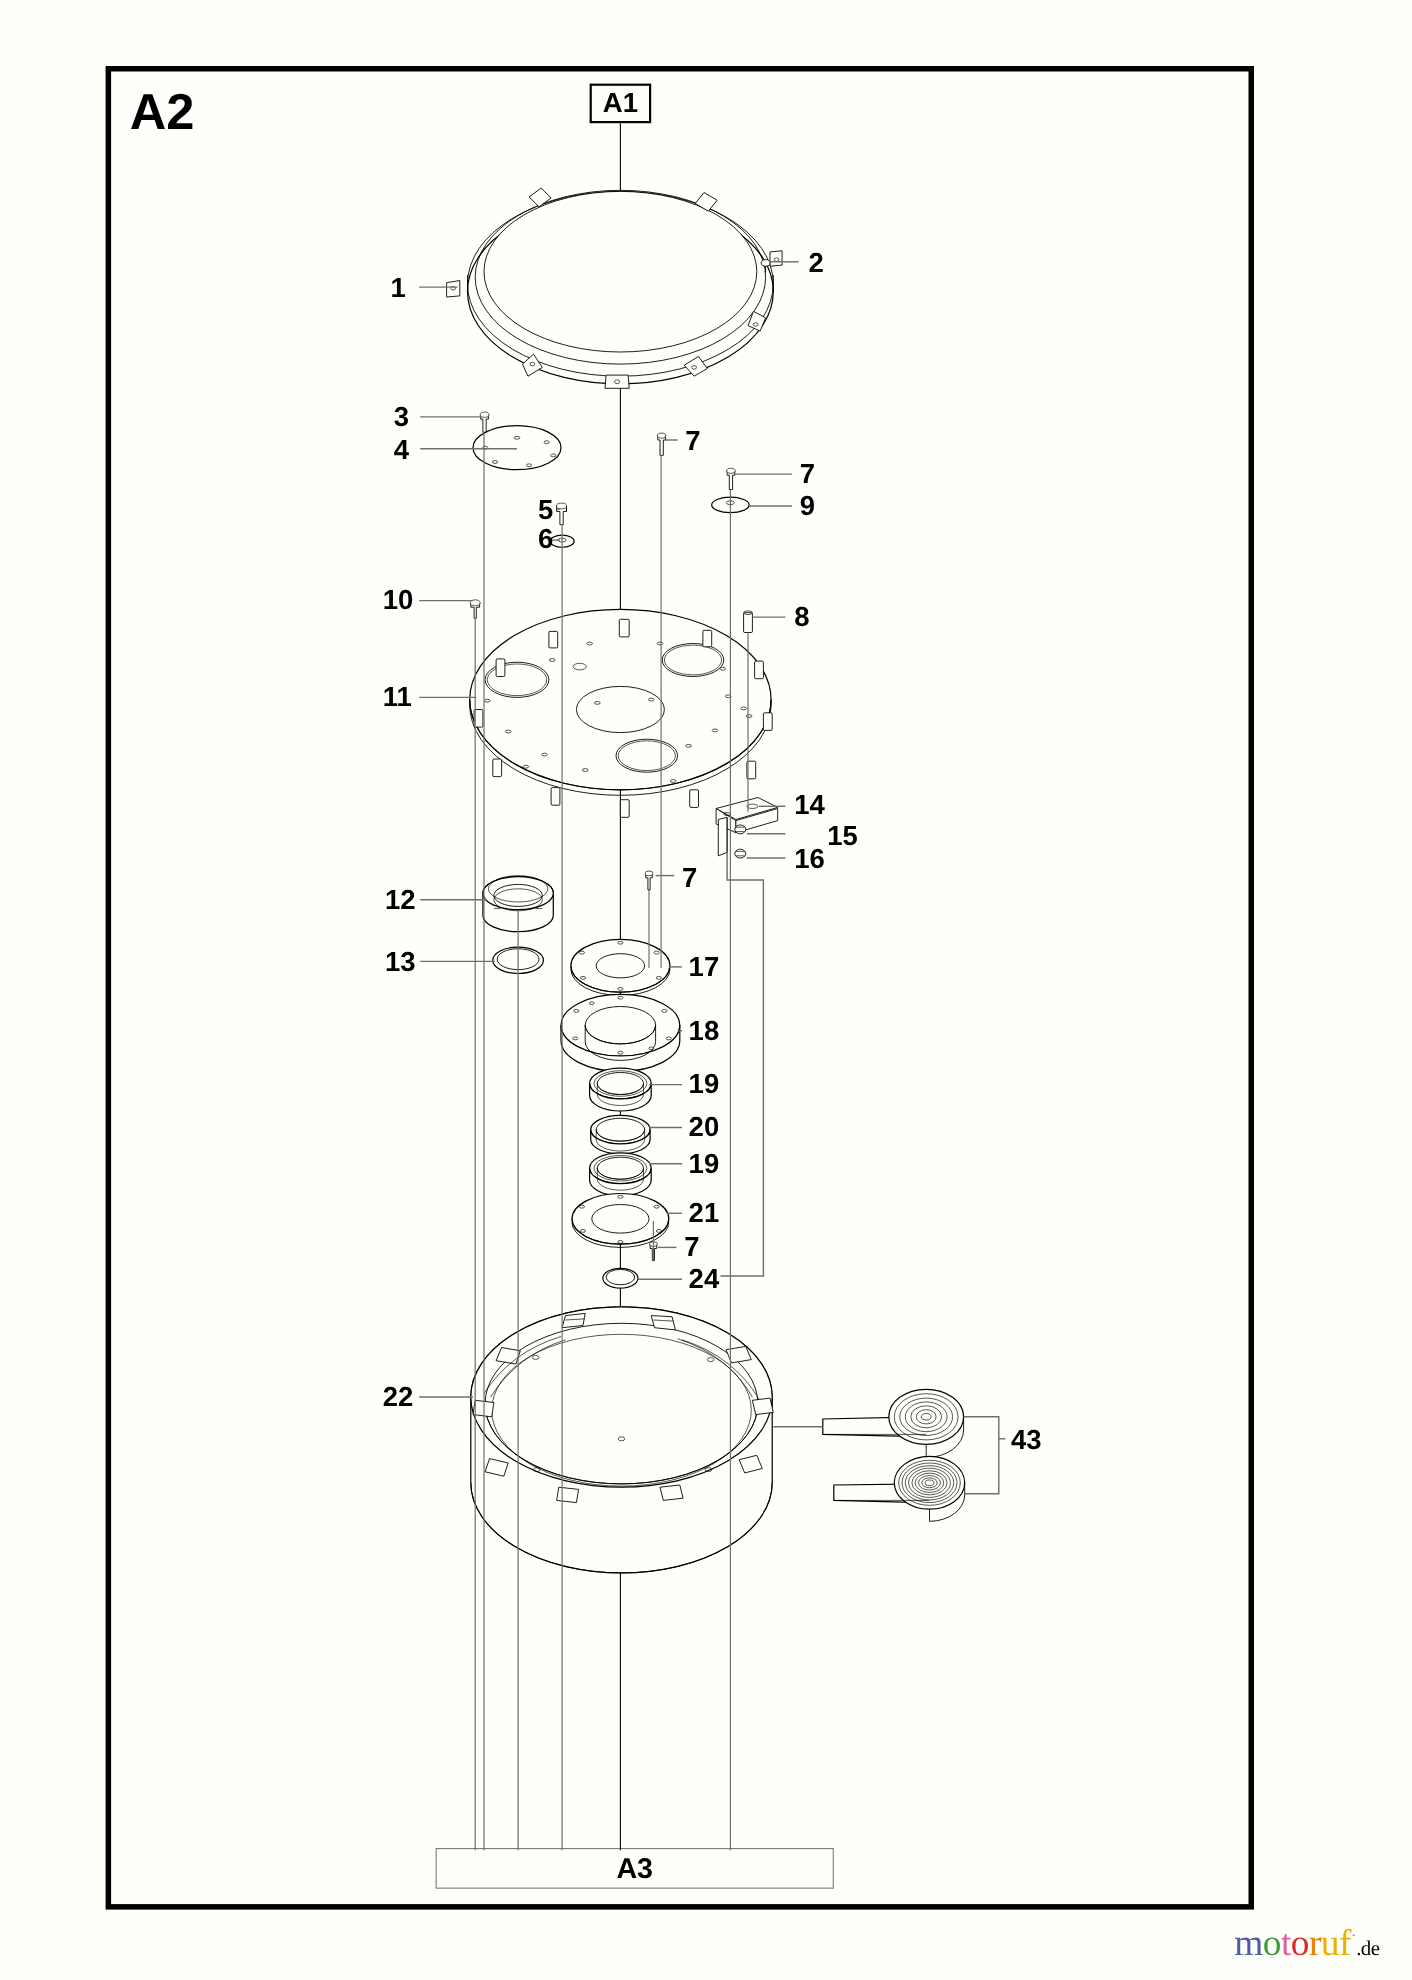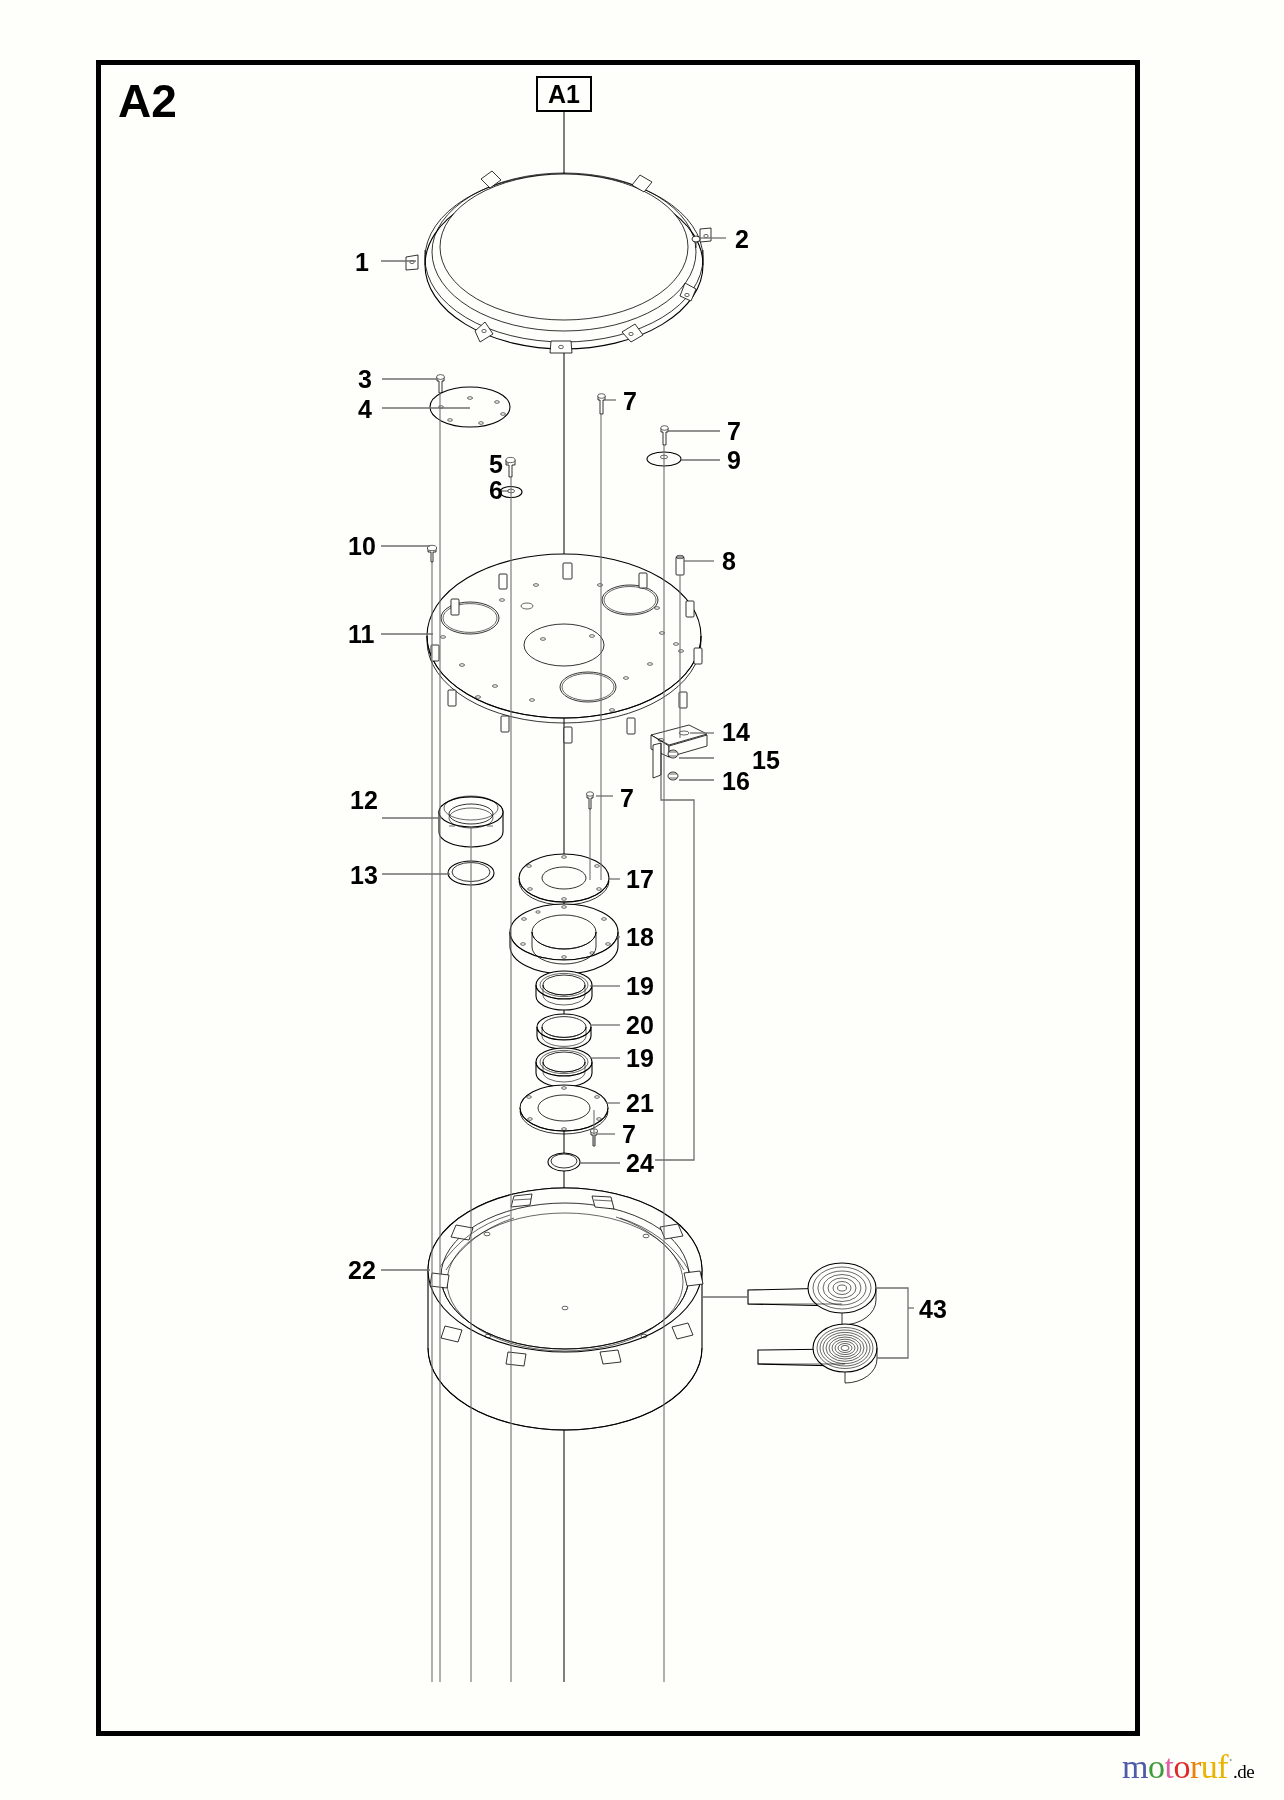--- a/index.html
+++ b/index.html
@@ -128,20 +128,21 @@
 </head>
 <body>
 
 <div id="page">
 
   <div id="frame"></div>
 
   <div id="sheet-label">A2</div>
 
   <div class="xref-box" id="xref-a1">A1</div>
+  <div class="xref-box" id="xref-a3">A3</div>
 
   <svg id="drawing-svg" viewBox="0 0 1284 1800">
     <defs>
       <style>
         .ln     { stroke:#000; stroke-width:1.1; fill:none; }
         .lnT    { stroke:#000; stroke-width:0.8; fill:none; }
         .lnTT   { stroke:#000; stroke-width:0.6; fill:none; }
         .wf     { stroke:#000; stroke-width:1.1; fill:#fefffa; }
         .wfT    { stroke:#000; stroke-width:0.8; fill:#fefffa; }
         .wfTT   { stroke:#000; stroke-width:0.6; fill:#fefffa; }
@@ -540,21 +541,21 @@
       <div class="callout" style="left: 727px; top: 448px;">9</div>
       <div class="callout" style="left: 489px; top: 452px;">5</div>
       <div class="callout" style="left: 489px; top: 478px;">6</div>
       <div class="callout" style="left: 348px; top: 534px; text-align: center;">10</div>
       <div class="callout" style="left: 722px; top: 549px;">8</div>
       <div class="callout" style="left: 348px; top: 622px;">11</div>
       <div class="callout" style="left: 722px; top: 720px;">14</div>
       <div class="callout" style="left: 752px; top: 748px;">15</div>
       <div class="callout" style="left: 722px; top: 769px;">16</div>
       <div class="callout" style="left: 620px; top: 786px;">7</div>
-      <div class="callout" style="left: 350px; top: 788px;">12</div>
+      <div class="callout" style="left: 350px; top: 806px;">12</div>
       <div class="callout" style="left: 626px; top: 867px;">17</div>
       <div class="callout" style="left: 350px; top: 863px;">13</div>
       <div class="callout" style="left: 626px; top: 925px;">18</div>
       <div class="callout" style="left: 626px; top: 974px;">19</div>
       <div class="callout" style="left: 626px; top: 1013px;">20</div>
       <div class="callout" style="left: 626px; top: 1046px;">19</div>
       <div class="callout" style="left: 626px; top: 1091px;">21</div>
       <div class="callout" style="left: 622px; top: 1122px;">7</div>
       <div class="callout" style="left: 626px; top: 1151px;">24</div>
       <div class="callout" style="left: 348px; top: 1258px;">22</div>

